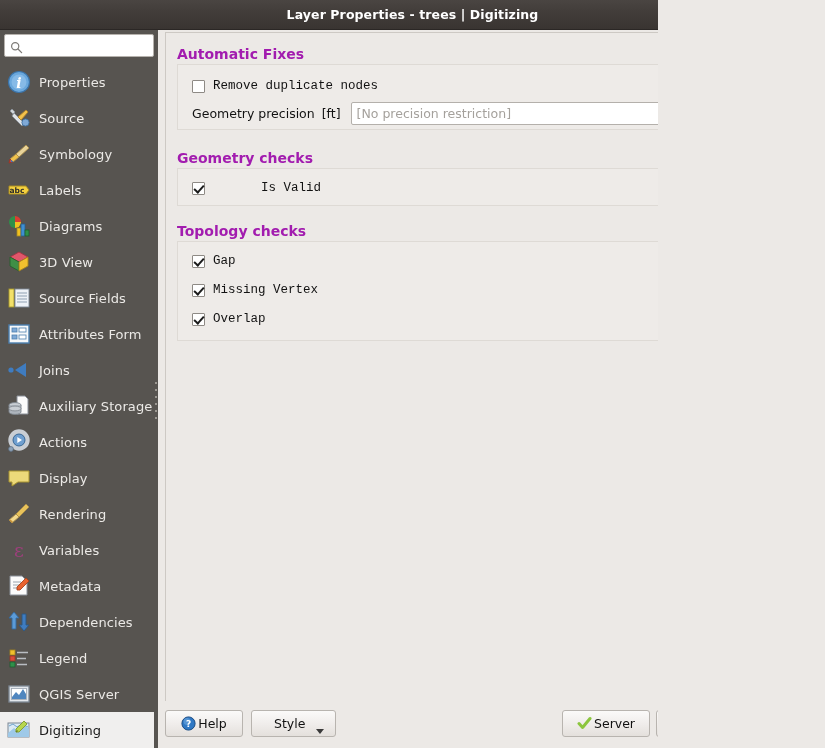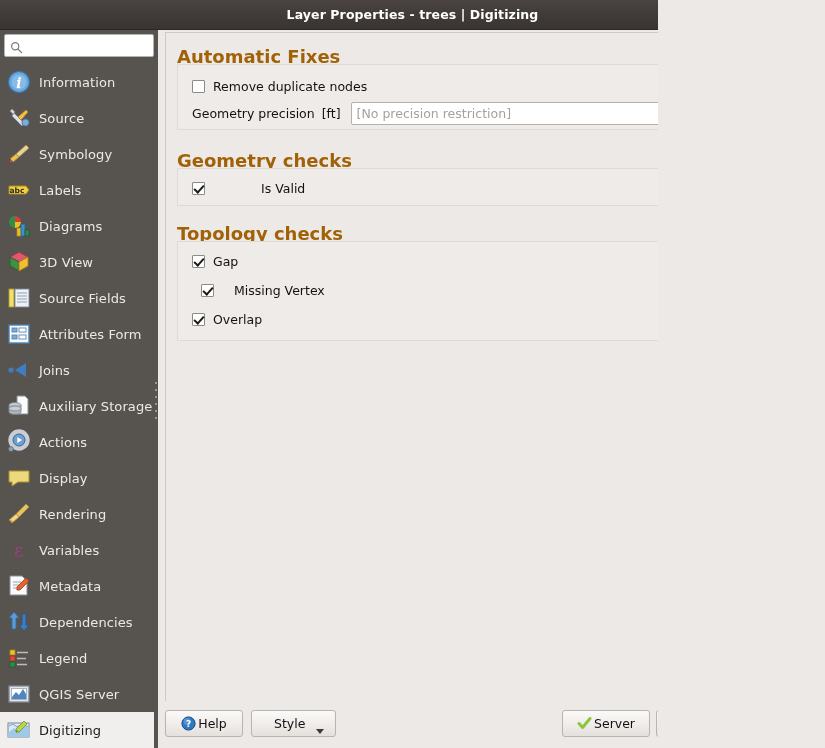--- a/index.html
+++ b/index.html
@@ -155,23 +155,23 @@
     left: 7px; top: 2px;
     width: 653px; height: 697px;
     background: #ece9e6;
     border: 1px solid #cdc9c4;
     border-top: 1px solid #cdc9c4;
     box-sizing: border-box;
     overflow: hidden;
   }
 
   .section-title {
-    font-size: 18px;
+    font-size: 14px;
     font-weight: bold;
-    color: #a16207;
+    color: #a21caf;
     margin: 0;
     padding: 0;
   }
   .groupbox {
     border: 1px solid #dedad5;
     background: #eeebe8;
     box-sizing: border-box;
   }
   .row {
     display: flex;
@@ -196,20 +196,21 @@
     width: 4px; height: 8px;
     border: solid #1b1b1b;
     border-width: 0 2px 2px 0;
     transform: rotate(42deg);
   }
   .cb-label {
     font-size: 12.5px;
     color: #121212;
     white-space: nowrap;
     cursor: default;
+    font-family: Liberation Mono, monospace;
   }
   .field-label {
     font-size: 12.5px;
     color: #121212;
     white-space: nowrap;
   }
   .text-input {
     background: #ffffff;
     border: 1px solid #b4b0ab;
     border-radius: 2px;
@@ -280,21 +281,21 @@
     <div id="nav-list">
 
       <div class="nav-item">
         <span class="nav-icon">
           <svg width="26" height="26" viewBox="0 0 26 26">
             <circle cx="13" cy="13" r="10.5" fill="#6aa8dd" stroke="#3b73a8" stroke-width="1.2"></circle>
             <circle cx="13" cy="13" r="7.5" fill="#9cc9ef" opacity="0.55"></circle>
             <text x="13" y="18.5" text-anchor="middle" font-family="DejaVu Serif, serif" font-style="italic" font-size="14" font-weight="bold" fill="#ffffff">i</text>
           </svg>
         </span>
-        <span class="nav-label">Information</span>
+        <span class="nav-label">Properties</span>
       </div>
 
       <div class="nav-item">
         <span class="nav-icon">
           <svg width="26" height="26" viewBox="0 0 26 26">
             <path d="M6 4 L9 7 L7 9 L4 6 Z" fill="#cfd4d8" stroke="#8a9199" stroke-width="0.9"></path>
             <path d="M8 8 L18 18 L16 21 L6 11 Z" fill="#dfe3e7" stroke="#8a9199" stroke-width="0.9"></path>
             <path d="M12 12 L20 5 L22 7 L15 15 Z" fill="#f2c14b" stroke="#b1862a" stroke-width="0.9"></path>
             <circle cx="19.5" cy="17.5" r="3.6" fill="#7fa9d6" stroke="#3f6f9e" stroke-width="0.9"></circle>
           </svg>
@@ -533,21 +534,21 @@
         </div>
       </div>
 
       <div style="position:absolute; left:11px; top:190px;" class="section-title">Topology checks</div>
 
       <div class="groupbox" style="position:absolute; left:11px; top:208px; width:631px; height:100px;">
         <div class="row" style="position:absolute; left:14px; top:6px;">
           <span class="cb checked"></span>
           <span class="cb-label">Gap</span>
         </div>
-        <div class="row" style="position:absolute; left:23px; top:35px;gap:12px;">
+        <div class="row" style="position:absolute; left:14px; top:35px;">
           <span class="cb checked"></span>
           <span class="cb-label">Missing Vertex</span>
         </div>
         <div class="row" style="position:absolute; left:14px; top:64px;">
           <span class="cb checked"></span>
           <span class="cb-label">Overlap</span>
         </div>
       </div>
 
     </div>

